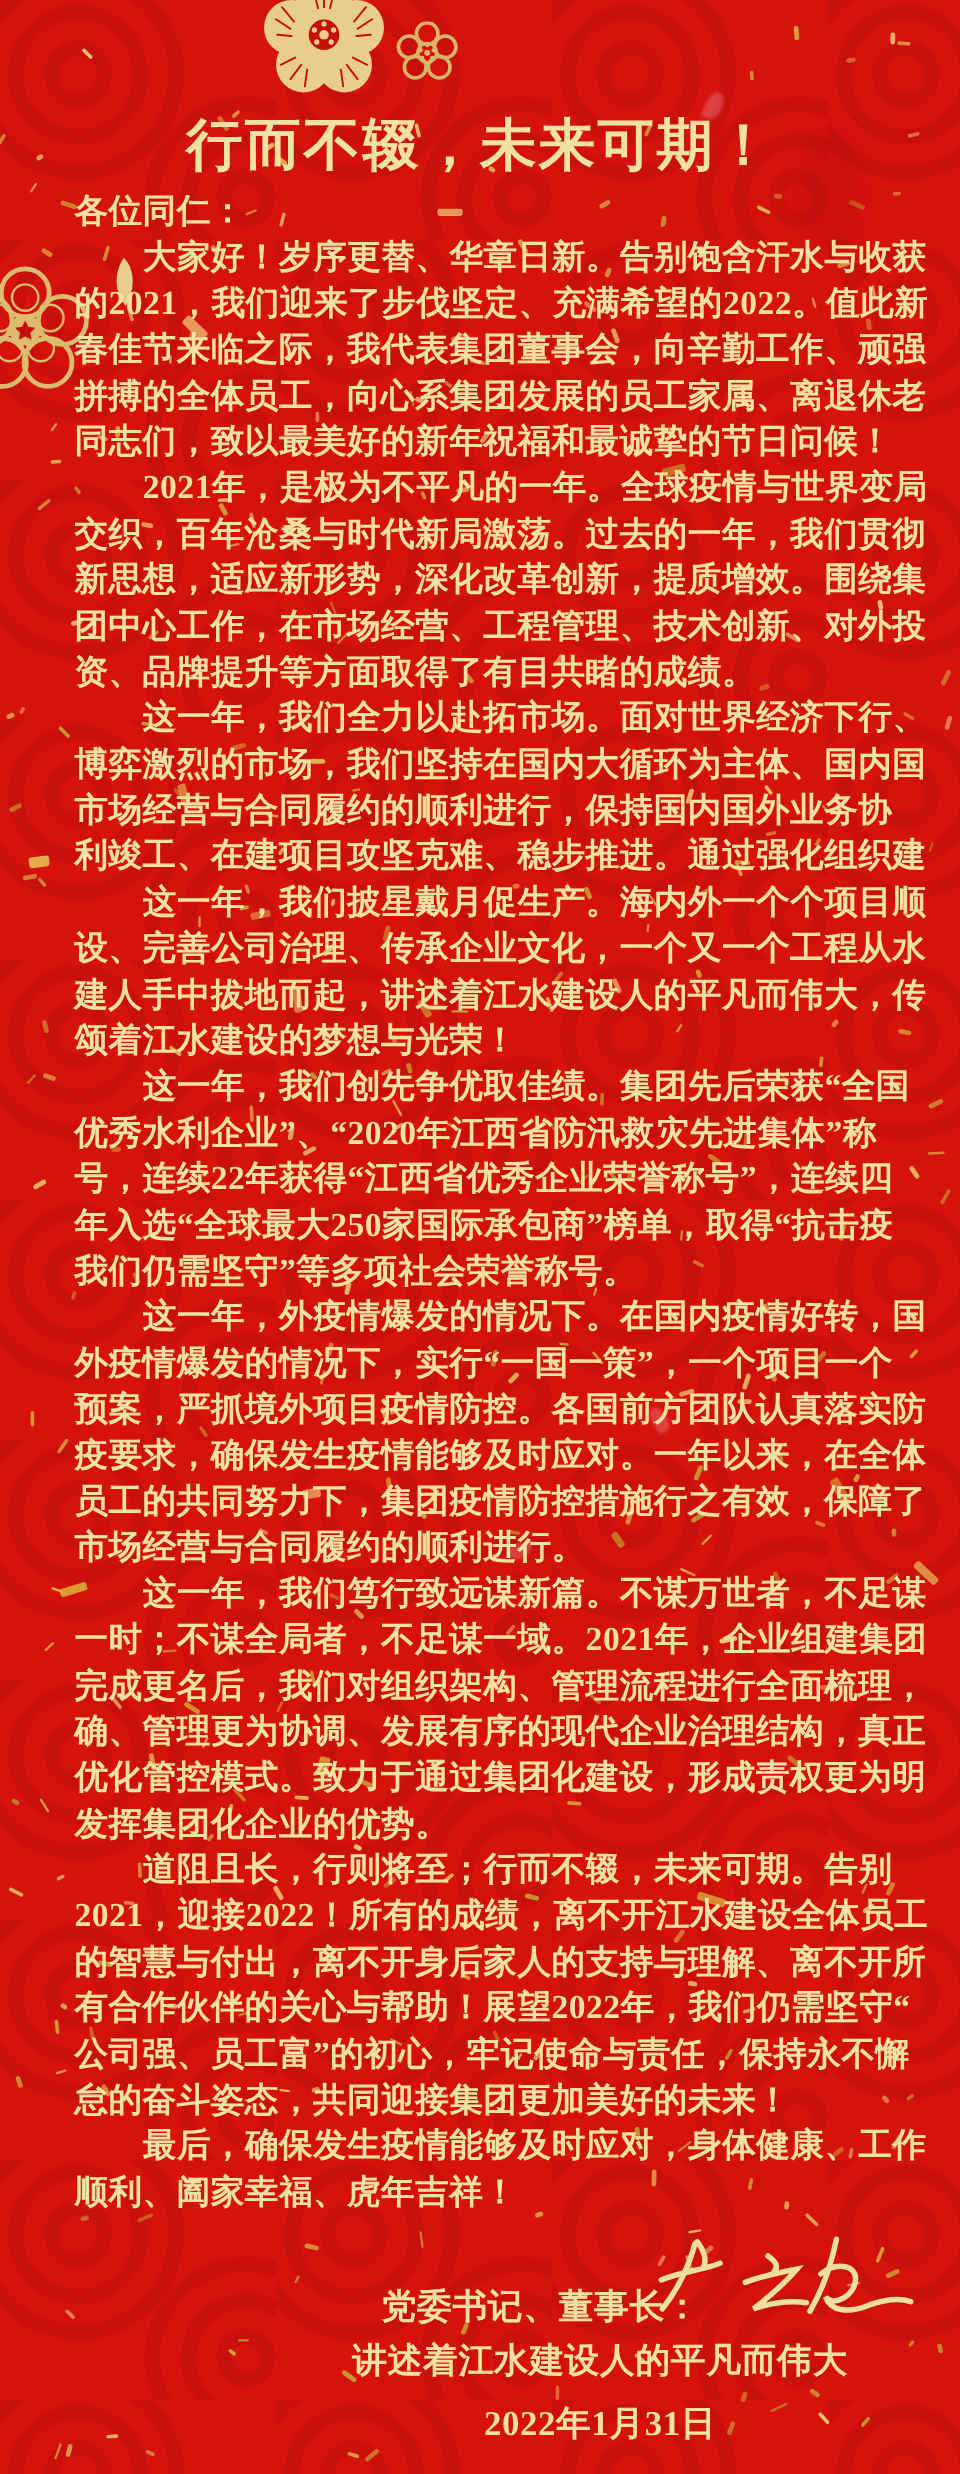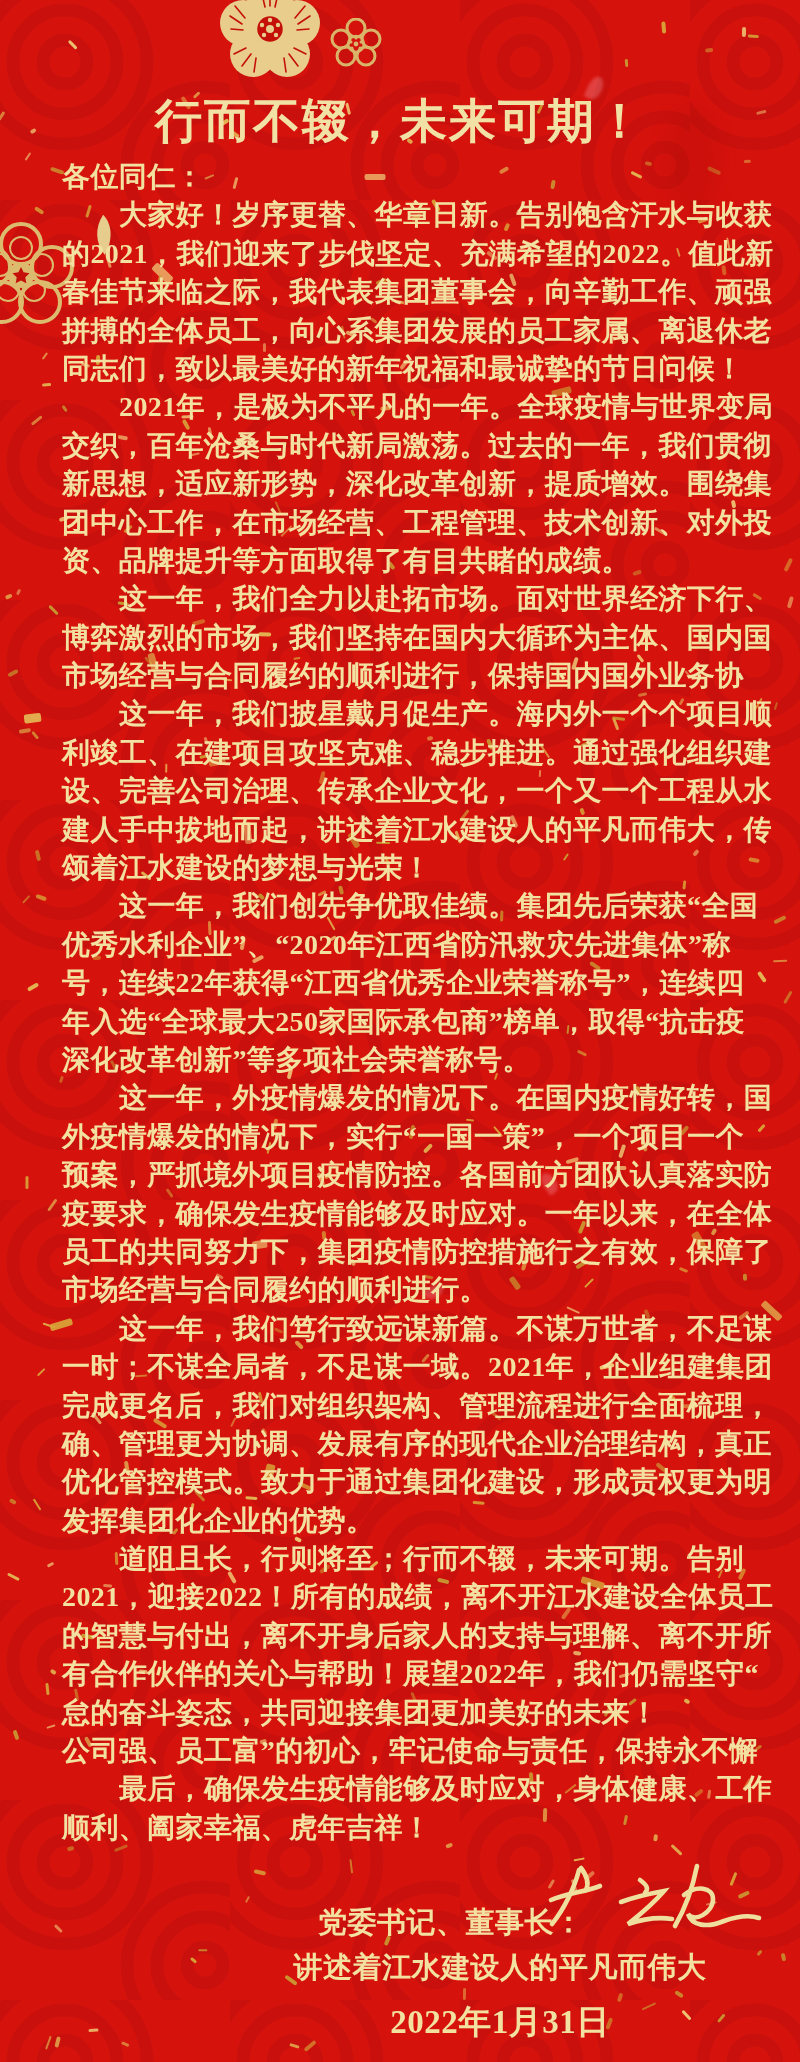--- a/index.html
+++ b/index.html
@@ -32,21 +32,21 @@
     position:absolute;left:318px;top:1903px;
     font-size:29px;color:#f2e1a0;letter-spacing:.5px;white-space:nowrap;
   }
   .signature-svg{position:absolute;left:545px;top:1860px;}
   .company-line{
     position:absolute;left:500px;top:1948px;transform:translateX(-50%);
     font-size:29px;color:#f2e1a0;letter-spacing:.5px;white-space:nowrap;
   }
   .date-line{
     position:absolute;left:500px;top:2000px;transform:translateX(-50%);
-    font-size:33px;color:#f2e1a0;letter-spacing:.5px;white-space:nowrap;
+    font-size:29px;color:#f2e1a0;letter-spacing:.5px;white-space:nowrap;
   }
 </style>
 </head>
 <body>
 
 <div class="page">
 
   <svg class="bg-svg" width="800" height="2062">
     <defs>
       <pattern id="swirl" width="230" height="200" patternUnits="userSpaceOnUse">
@@ -489,32 +489,32 @@
           <div class="line">新思想，适应新形势，深化改革创新，提质增效。围绕集</div>
           <div class="line">团中心工作，在市场经营、工程管理、技术创新、对外投</div>
           <div class="line">资、品牌提升等方面取得了有目共睹的成绩。</div>
         </div>
         <div class="para">
           <div class="line first">这一年，我们全力以赴拓市场。面对世界经济下行、</div>
           <div class="line">博弈激烈的市场，我们坚持在国内大循环为主体、国内国</div>
           <div class="line">市场经营与合同履约的顺利进行，保持国内国外业务协</div>
         </div>
         <div class="para">
+          <div class="line">利竣工、在建项目攻坚克难、稳步推进。通过强化组织建</div>
           <div class="line first">这一年，我们披星戴月促生产。海内外一个个项目顺</div>
-          <div class="line">利竣工、在建项目攻坚克难、稳步推进。通过强化组织建</div>
           <div class="line">设、完善公司治理、传承企业文化，一个又一个工程从水</div>
           <div class="line">建人手中拔地而起，讲述着江水建设人的平凡而伟大，传</div>
           <div class="line">颂着江水建设的梦想与光荣！</div>
         </div>
         <div class="para">
           <div class="line first">这一年，我们创先争优取佳绩。集团先后荣获“全国</div>
           <div class="line">优秀水利企业”、“2020年江西省防汛救灾先进集体”称</div>
           <div class="line">号，连续22年获得“江西省优秀企业荣誉称号”，连续四</div>
           <div class="line">年入选“全球最大250家国际承包商”榜单，取得“抗击疫</div>
-          <div class="line">深化改革创新”等多项社会荣誉称号。</div>
+          <div class="line">我们仍需坚守”等多项社会荣誉称号。</div>
         </div>
         <div class="para">
           <div class="line first">这一年，外疫情爆发的情况下。在国内疫情好转，国</div>
           <div class="line">外疫情爆发的情况下，实行“一国一策”，一个项目一个</div>
           <div class="line">预案，严抓境外项目疫情防控。各国前方团队认真落实防</div>
           <div class="line">疫要求，确保发生疫情能够及时应对。一年以来，在全体</div>
           <div class="line">员工的共同努力下，集团疫情防控措施行之有效，保障了</div>
           <div class="line">市场经营与合同履约的顺利进行。</div>
         </div>
         <div class="para">
@@ -523,22 +523,22 @@
           <div class="line">完成更名后，我们对组织架构、管理流程进行全面梳理，</div>
           <div class="line">确、管理更为协调、发展有序的现代企业治理结构，真正</div>
           <div class="line">优化管控模式。致力于通过集团化建设，形成责权更为明</div>
           <div class="line">发挥集团化企业的优势。</div>
         </div>
         <div class="para">
           <div class="line first">道阻且长，行则将至；行而不辍，未来可期。告别</div>
           <div class="line">2021，迎接2022！所有的成绩，离不开江水建设全体员工</div>
           <div class="line">的智慧与付出，离不开身后家人的支持与理解、离不开所</div>
           <div class="line">有合作伙伴的关心与帮助！展望2022年，我们仍需坚守“</div>
+          <div class="line">公司强、员工富”的初心，牢记使命与责任，保持永不懈</div>
           <div class="line">怠的奋斗姿态，共同迎接集团更加美好的未来！</div>
-          <div class="line">公司强、员工富”的初心，牢记使命与责任，保持永不懈</div>
         </div>
         <div class="para">
           <div class="line first">最后，确保发生疫情能够及时应对，身体健康、工作</div>
           <div class="line">顺利、阖家幸福、虎年吉祥！</div>
         </div>
       </div>
   </div>
 
   <div class="sign-role">党委书记、董事长：</div>
 

